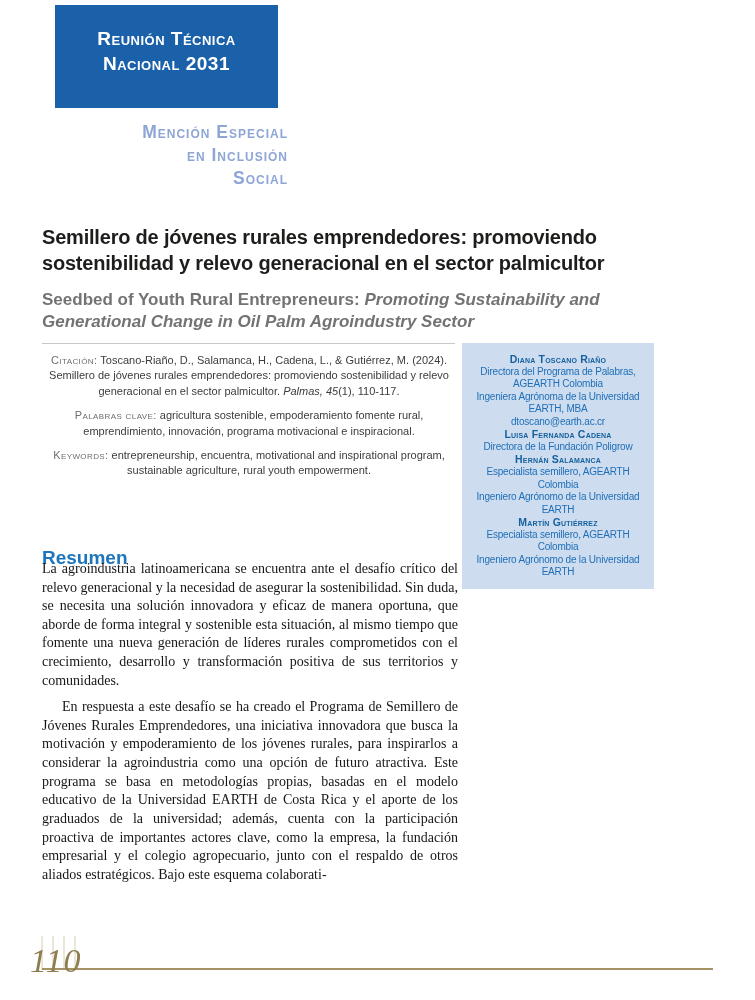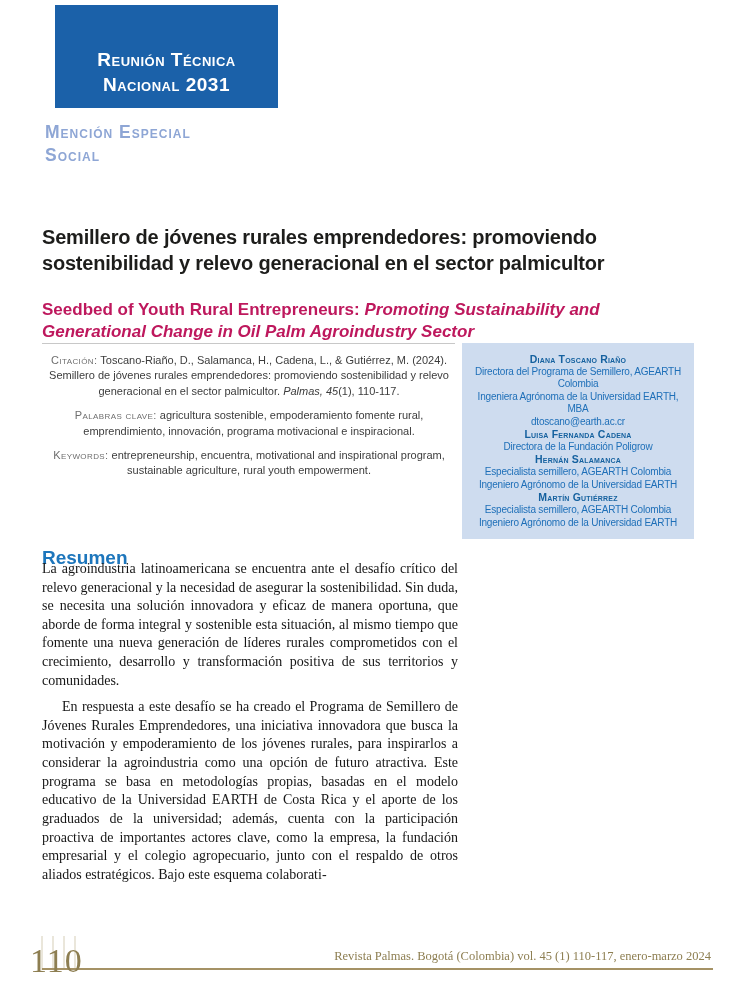--- a/index.html
+++ b/index.html
@@ -13,39 +13,39 @@
     overflow: hidden;
   }
 
   
   .badge {
     position: absolute;
     left: 55px; top: 5px;
     width: 223px; height: 103px;
     background: #1b61a9;
     display: flex;
-    align-items: flex-end;
+    align-items: center;
     justify-content: center;
   }
   .badge-text {
     color: #ffffff;
     font-weight: bold;
     font-variant: small-caps;
     font-size: 19px;
     line-height: 1.32;
     letter-spacing: 0.5px;
     text-align: center;
     padding-bottom: 11px;
   }
 
   .mention {
     position: absolute;
     left: 45px; top: 121px;
     width: 243px;
-    text-align: left;
+    text-align: right;
     color: #8ea6d5;
     font-weight: bold;
     font-variant: small-caps;
     font-size: 17.5px;
     letter-spacing: 1px;
     line-height: 1.32;
   }
 
   
   .title-es {
@@ -57,23 +57,22 @@
     color: #1d1d1b;
     line-height: 1.32;
     letter-spacing: -0.2px;
   }
   .title-en {
     position: absolute;
     left: 42px; top: 289px;
     width: 575px;
     font-size: 17px;
     font-weight: bold;
-    color: #be185d;
+    color: #737373;
     line-height: 1.3;
-    margin-top: 10px;
   }
   .it { font-style: italic; }
 
   .rule-top {
     position: absolute;
     left: 42px; top: 343px;
     width: 413px; height: 1px;
     background: #c8c8c8;
   }
 
@@ -91,21 +90,21 @@
   .lbl {
     font-variant: small-caps;
     color: #6e6e6e;
     letter-spacing: 0.4px;
   }
 
   
   .authors {
     position: absolute;
     left: 462px; top: 343px;
-    width: 232px;
+    width: 192px;
     background: #cedcef;
     padding: 10px 4px;
     text-align: center;
     font-size: 10px;
     line-height: 1.24;
     letter-spacing: -0.2px;
     color: #1e6fb8;
   }
   .author { margin-top: 0; }
   .author:first-child { margin-top: 0; }
@@ -149,20 +148,21 @@
     );
     opacity: 0.55;
   }
   .page-num {
     position: absolute;
     left: 30px; top: 942px;
     font-family: "Liberation Serif", serif;
     font-size: 34px;
     color: #8d7e51;
     letter-spacing: 1px;
+    font-style: italic;
   }
   .footer-rule {
     position: absolute;
     left: 42px; top: 968px;
     width: 671px; height: 2px;
     background: #a59265;
   }
   .footer-line {
     position: absolute;
     right: 44px; top: 949px;
@@ -179,39 +179,40 @@
 
   <div class="badge">
     <div class="badge-text">
       <div>Reunión Técnica</div>
       <div>Nacional 2031</div>
     </div>
   </div>
 
   <div class="mention">
     <div>Mención Especial</div>
+    <div>en Inclusión</div>
     <div>Social</div>
   </div>
 
   <h1 class="title-es">Semillero de jóvenes rurales emprendedores: promoviendo sostenibilidad y relevo generacional en el sector palmicultor</h1>
 
   <h2 class="title-en"><span>Seedbed of Youth Rural Entrepreneurs: </span><span class="it">Promoting Sustainability and Generational Change in Oil Palm Agroindustry Sector</span></h2>
 
   <div class="rule-top"></div>
 
   <div class="meta">
     <p><span class="lbl">Citación:</span><span> Toscano-Riaño, D., Salamanca, H., Cadena, L., &amp; Gutiérrez, M. (2024). Semillero de jóvenes rurales emprendedores: promoviendo sostenibilidad y relevo generacional en el sector palmicultor. </span><span class="it">Palmas, 45</span><span>(1), 110-117.</span></p>
     <p><span class="lbl">Palabras clave:</span><span> agricultura sostenible, empoderamiento fomente rural, emprendimiento, innovación, programa motivacional e inspiracional.</span></p>
     <p><span class="lbl">Keywords:</span><span> entrepreneurship, encuentra, motivational and inspirational program, sustainable agriculture, rural youth empowerment.</span></p>
   </div>
 
   <aside class="authors">
     <div class="author">
       <div class="a-name">Diana Toscano Riaño</div>
-      <div class="a-role">Directora del Programa de Semillero, AGEARTH Colombia</div>
+      <div class="a-role">Directora del Programa de Palabras, AGEARTH Colombia</div>
       <div class="a-role">Ingeniera Agrónoma de la Universidad EARTH, MBA</div>
       <div class="a-role">dtoscano@earth.ac.cr</div>
     </div>
     <div class="author">
       <div class="a-name">Luisa Fernanda Cadena</div>
       <div class="a-role">Directora de la Fundación Poligrow</div>
     </div>
     <div class="author">
       <div class="a-name">Hernán Salamanca</div>
       <div class="a-role">Especialista semillero, AGEARTH Colombia</div>
@@ -227,15 +228,14 @@
   <h3 class="resumen-h">Resumen</h3>
 
   <div class="body-text">
     <p>La agroindustria latinoamericana se encuentra ante el desafío crítico del relevo generacional y la necesidad de asegurar la sostenibilidad. Sin duda, se necesita una solución innovadora y eficaz de manera oportuna, que aborde de forma integral y sostenible esta situación, al mismo tiempo que fomente una nueva generación de líderes rurales comprometidos con el crecimiento, desarrollo y transformación positiva de sus territorios y comunidades.</p>
     <p class="indent">En respuesta a este desafío se ha creado el Programa de Semillero de Jóvenes Rurales Emprendedores, una iniciativa innovadora que busca la motivación y empoderamiento de los jóvenes rurales, para inspirarlos a considerar la agroindustria como una opción de futuro atractiva. Este programa se basa en metodologías propias, basadas en el modelo educativo de la Universidad EARTH de Costa Rica y el aporte de los graduados de la universidad; además, cuenta con la participación proactiva de importantes actores clave, como la empresa, la fundación empresarial y el colegio agropecuario, junto con el respaldo de otros aliados estratégicos. Bajo este esquema colaborati-</p>
   </div>
 
   <div class="footer-deco"></div>
   <div class="footer-rule"></div>
   <div class="page-num">110</div>
-  <div class="footer-line">Revista Palmas. Bogotá (Colombia) vol. 45 (1) 110-117, enero-marzo 2024</div>
 
 </div>
 
 </body></html>

